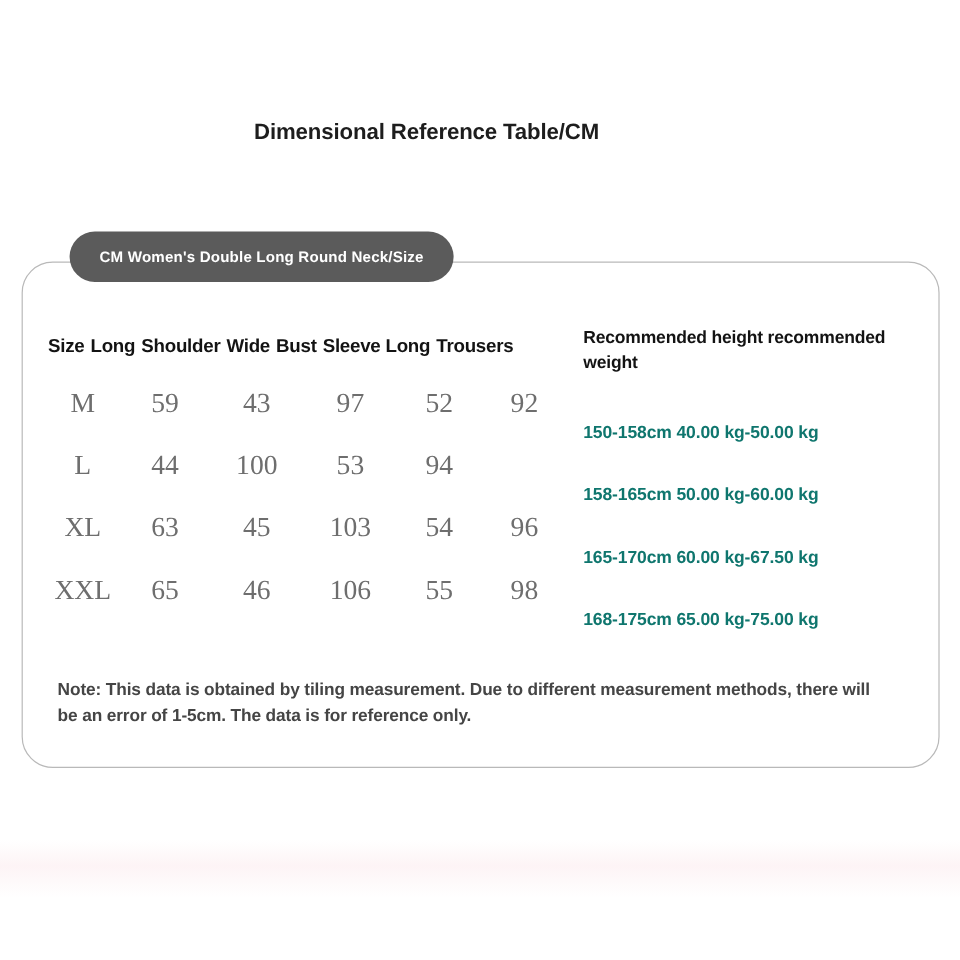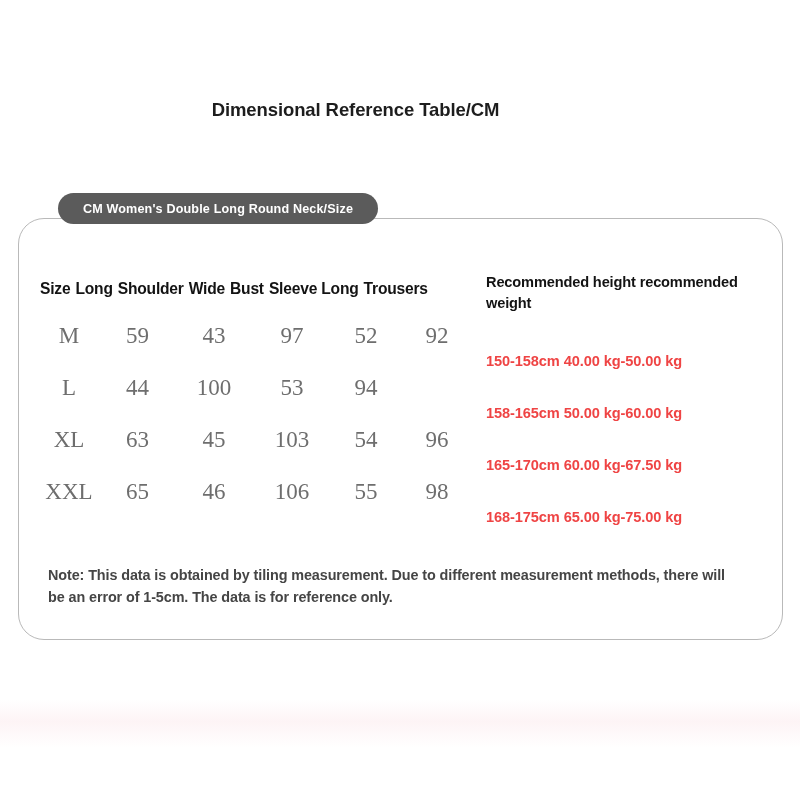--- a/index.html
+++ b/index.html
@@ -45,21 +45,21 @@
     border-radius: 26px;
     background: transparent;
   }
 
   
   .pill {
     position: absolute;
     left: 58px;
     top: 193px;
     width: 320px;
-    height: 31px;
+    height: 42px;
     border-radius: 21px;
     background: #5b5b5b;
     display: flex;
     align-items: center;
     justify-content: center;
   }
   .pill-label {
     color: #ffffff;
     font-size: 12.6px;
     font-weight: bold;
@@ -124,21 +124,21 @@
     color: #6e6e6e;
     text-align: center;
   }
   .row-left .cell { line-height: 52px; }
 
   .row-right {
     height: 52px;
     line-height: 52px;
     font-size: 14.6px;
     font-weight: bold;
-    color: #ef4444;
+    color: #0f766e;
     white-space: nowrap;
     letter-spacing: -0.1px;
   }
 
   .rows-left-start { margin-top: 12px; }
   .rows-right-start { margin-top: 22px; }
 
   
   .note {
     position: absolute;

